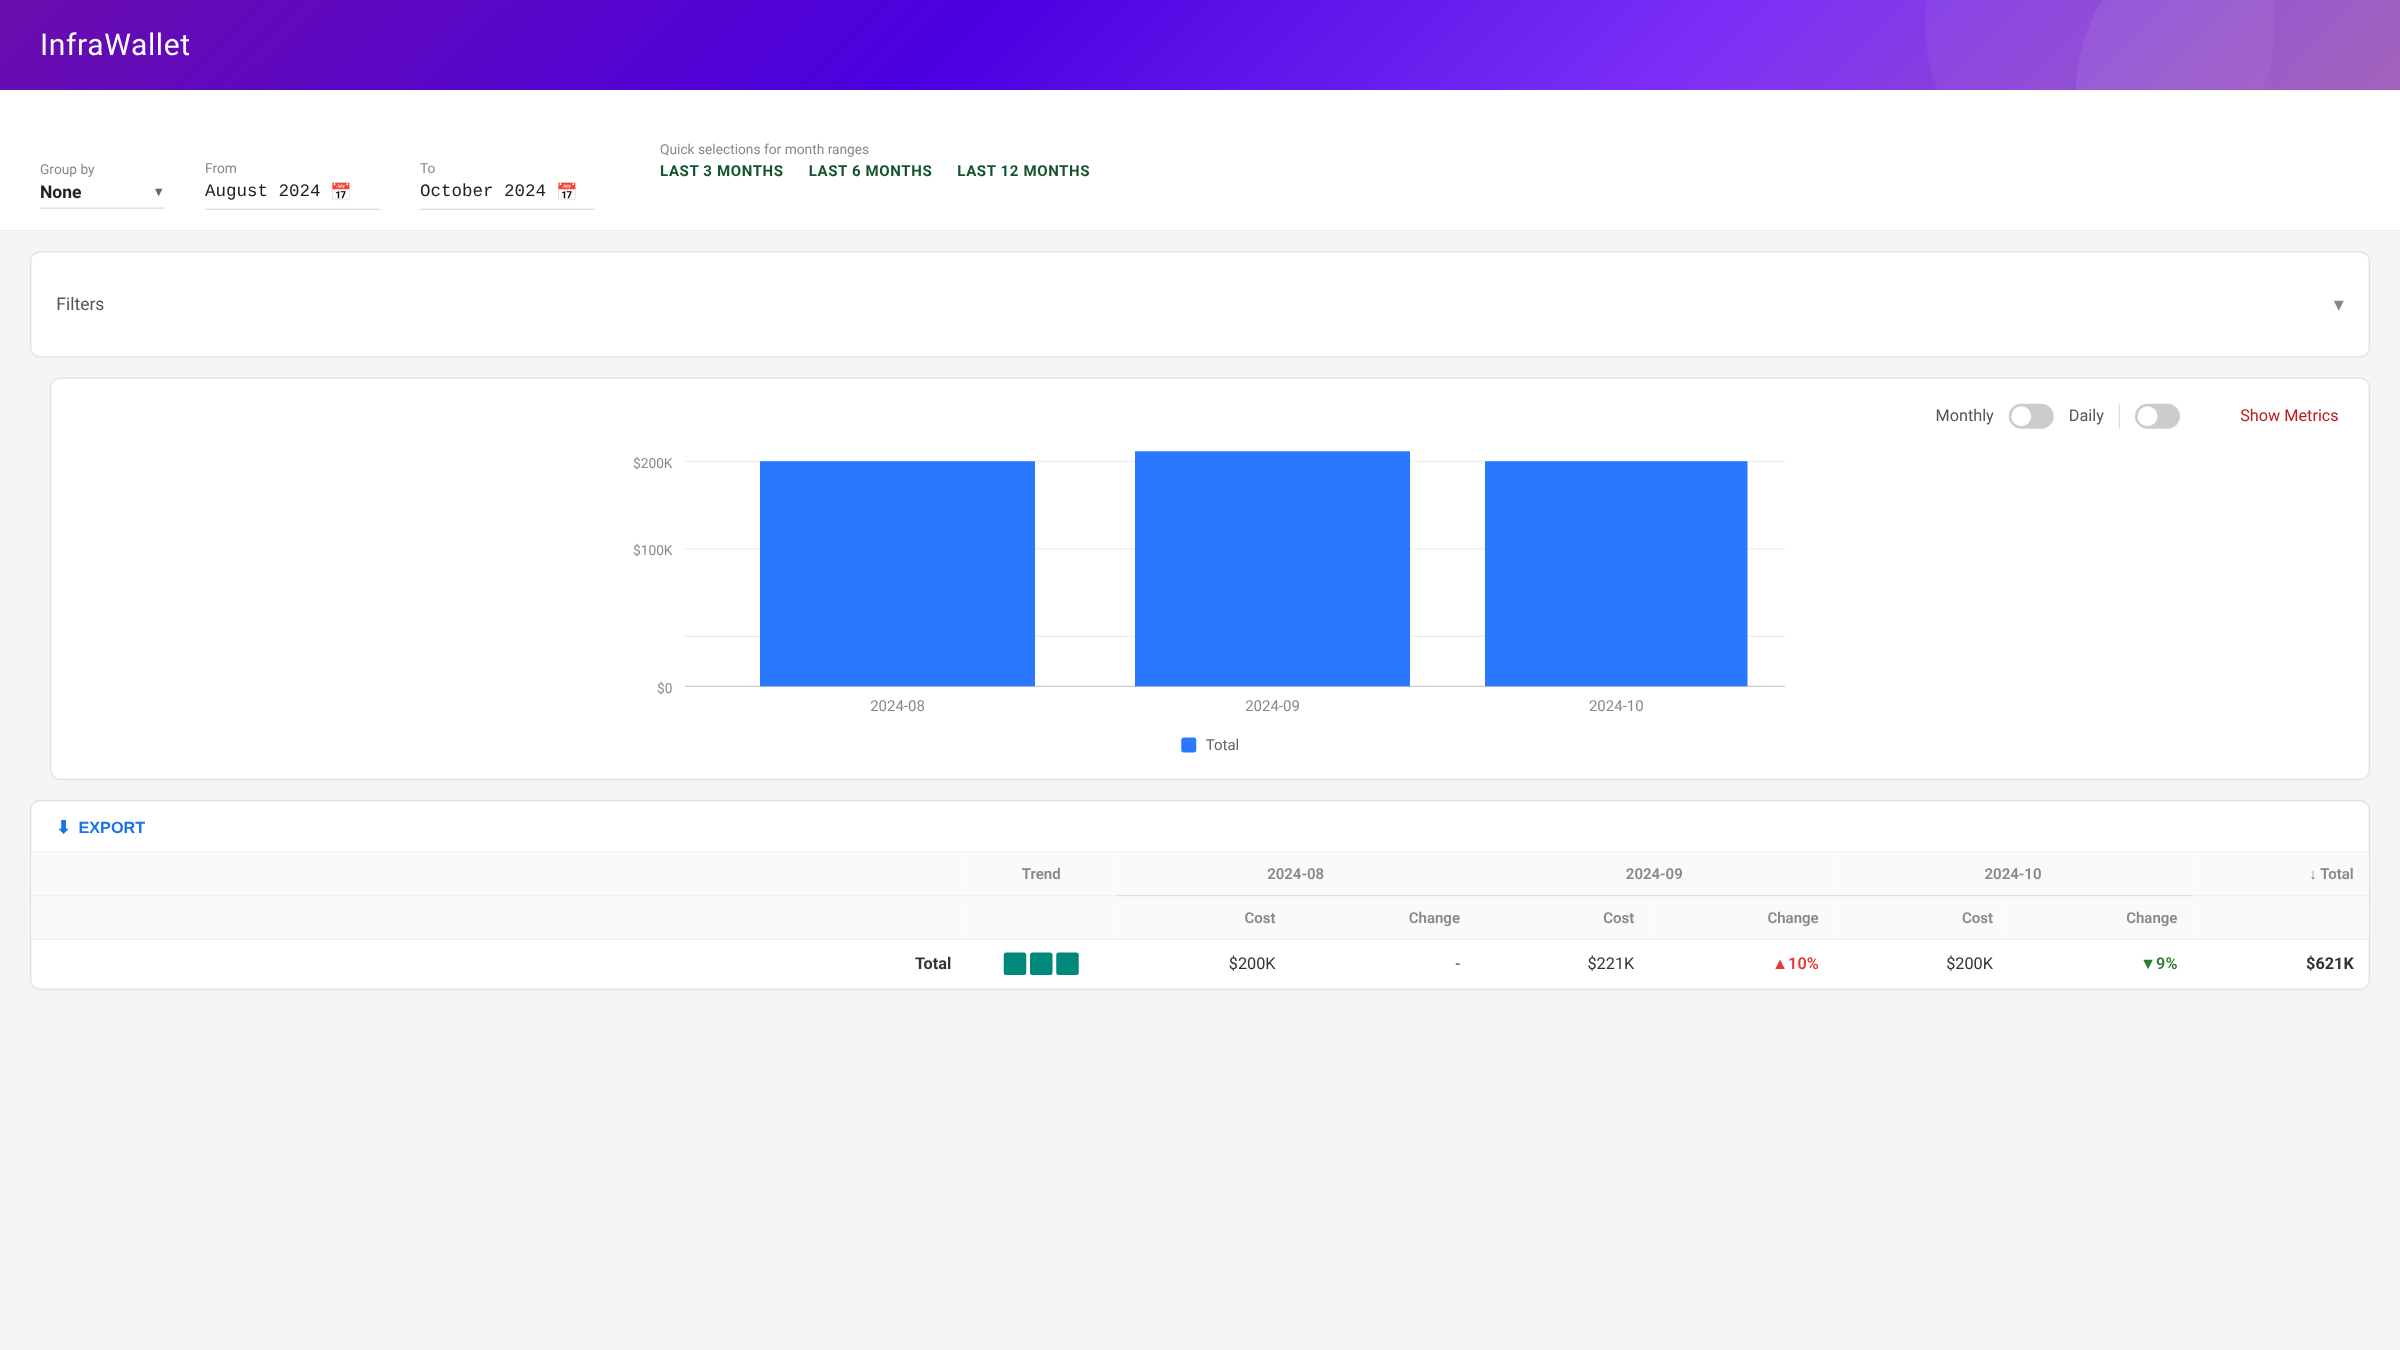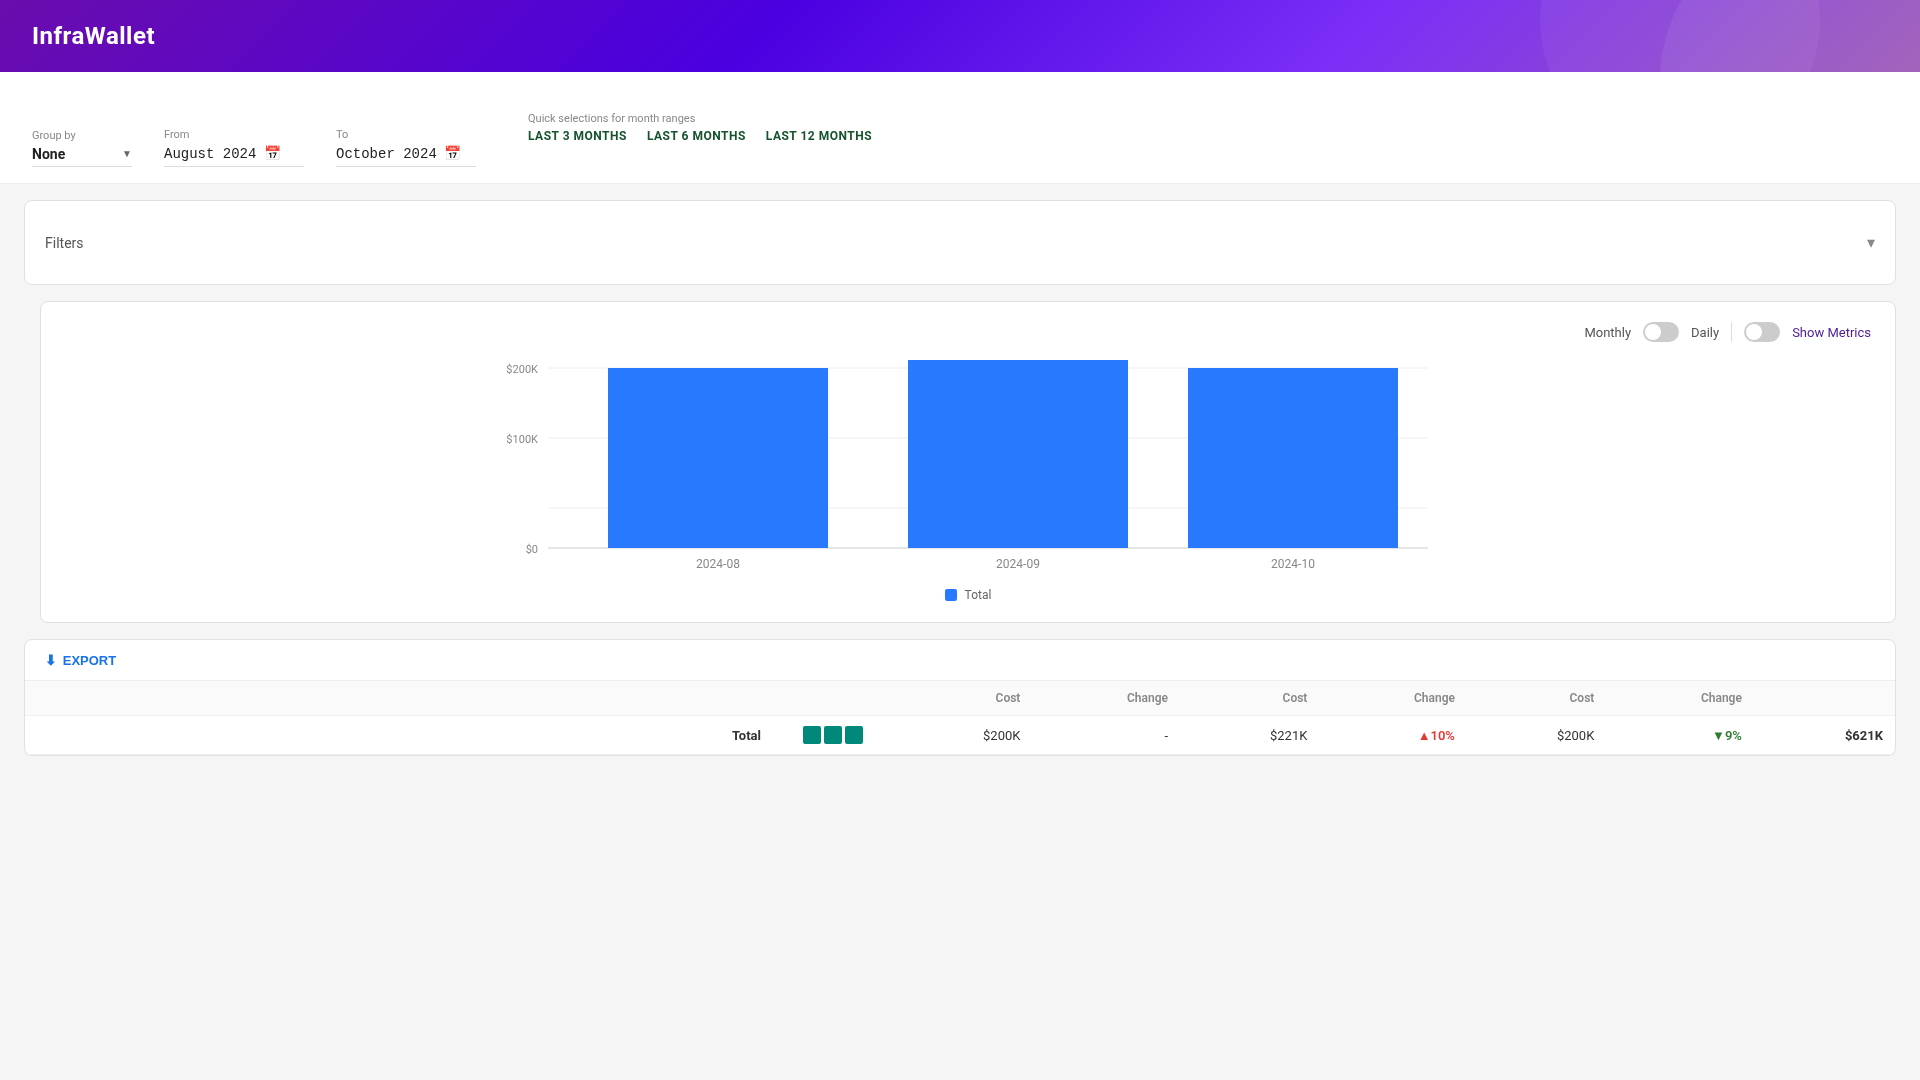--- a/index.html
+++ b/index.html
@@ -31,21 +31,21 @@
       right: 100px;
       top: -120px;
       width: 280px;
       height: 280px;
       background: rgba(255,255,255,0.05);
       border-radius: 50%;
     }
     .logo {
       color: white;
       font-size: 24px;
-      font-weight: 700;
+      font-weight: 400;
       letter-spacing: 0.5px;
       z-index: 1;
     }
 
     
     .controls-bar {
       background: white;
       padding: 16px 32px;
       display: flex;
       align-items: center;
@@ -175,21 +175,21 @@
       position: absolute;
       top: 2px;
       left: 2px;
       width: 16px;
       height: 16px;
       background: white;
       border-radius: 50%;
       transition: left 0.2s;
     }
     .divider-v { width: 1px; height: 20px; background: #ddd; }
-    .show-metrics-label { font-size: 13px; color: #4c1d95; }
+    .show-metrics-label { font-size: 13px; color: #b91c1c; margin-left: 36px; }
 
     
     .bar-chart-area { width: 100%; height: 220px; position: relative; }
 
     
     .chart-legend {
       display: flex;
       align-items: center;
       justify-content: center;
       gap: 8px;
@@ -359,20 +359,31 @@
 <div class="table-area">
   <div class="export-bar">
     <button class="export-btn">
       <span class="export-icon">⬇</span>
       <span>EXPORT</span>
     </button>
   </div>
 
   <table class="data-table">
     <thead>
+      <tr>
+        <th class="col-name"></th>
+        <th class="col-trend">Trend</th>
+        <th colspan="2" class="group-header">2024-08</th>
+        <th colspan="2" class="group-header">2024-09</th>
+        <th colspan="2" class="group-header">2024-10</th>
+        <th>
+          <span>↓</span>
+          Total
+        </th>
+      </tr>
       <tr>
         <th class="col-name"></th>
         <th class="col-trend"></th>
         <th>Cost</th>
         <th>Change</th>
         <th>Cost</th>
         <th>Change</th>
         <th>Cost</th>
         <th>Change</th>
         <th></th>

